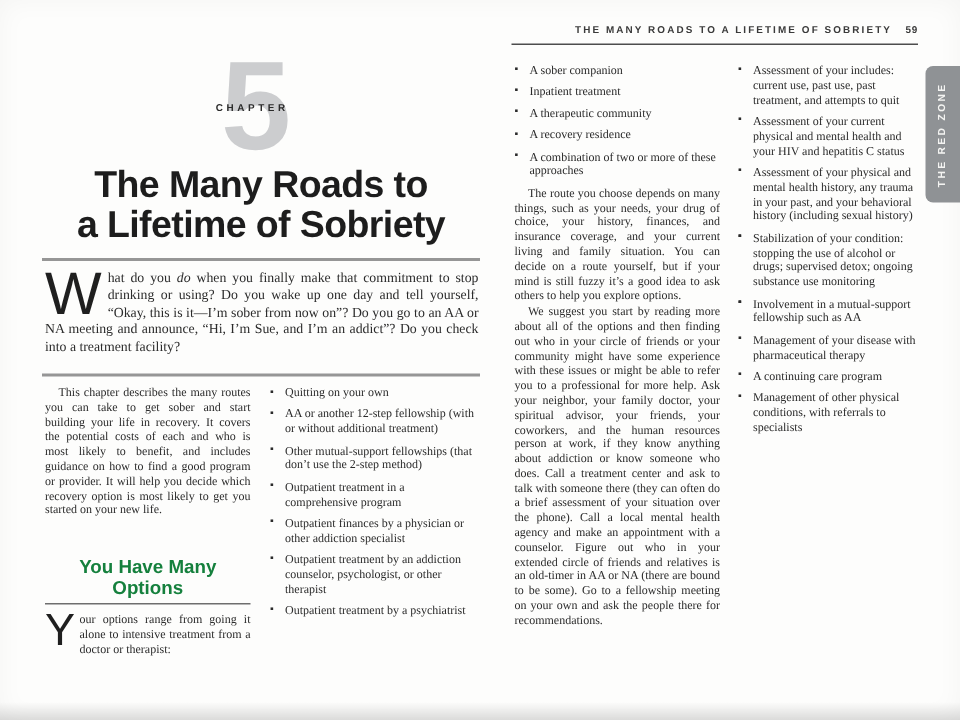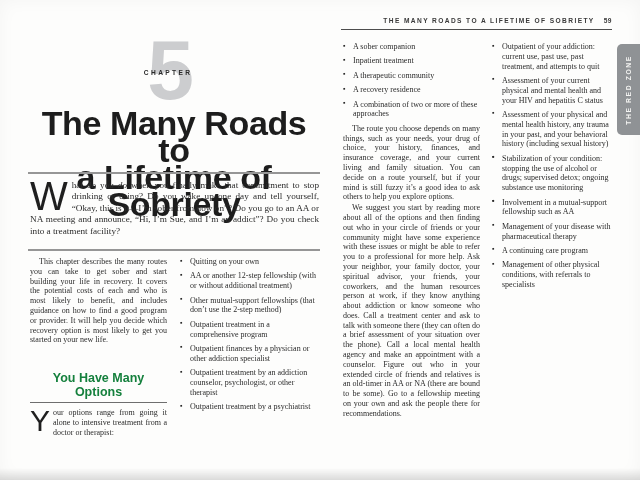--- a/index.html
+++ b/index.html
@@ -46,21 +46,21 @@
   }
   .chapter-label{
     position:absolute;top:39px;left:50%;transform:translateX(-62%);
     font-family:"Liberation Sans",sans-serif;font-weight:bold;
     font-size:6.6px;letter-spacing:2.4px;color:#2a2a2a;
   }
 
   .page-title{
     position:absolute;top:110px;left:-6px;width:304px;text-align:center;
     font-family:"Liberation Sans",sans-serif;font-weight:bold;
-    font-size:34px;line-height:27px;letter-spacing:-0.4px;color:#1d1d1d;
+    font-size:25px;line-height:27px;letter-spacing:-0.4px;color:#1d1d1d;
   }
 
   .rule{position:absolute;left:0;width:292px;height:1.5px;background:#969696;}
   .rule-top{top:172px;}
   .rule-bottom{top:249px;}
 
   .intro-par{
     position:absolute;top:180px;left:2px;width:289px;
     font-size:9.2px;line-height:11.4px;text-align:justify;
   }
@@ -156,21 +156,21 @@
         <li><span class="blt">▪</span><span>A therapeutic community</span></li>
         <li><span class="blt">▪</span><span>A recovery residence</span></li>
         <li><span class="blt">▪</span><span>A combination of two or more of these approaches</span></li>
       </ul>
       <p class="par">The route you choose depends on many things, such as your needs, your drug of choice, your history, finances, and insurance coverage, and your current living and family situation. You can decide on a route yourself, but if your mind is still fuzzy it’s a good idea to ask others to help you explore options.</p>
       <p class="par">We suggest you start by reading more about all of the options and then finding out who in your circle of friends or your community might have some experience with these issues or might be able to refer you to a professional for more help. Ask your neighbor, your family doctor, your spiritual advisor, your friends, your coworkers, and the human resources person at work, if they know anything about addiction or know someone who does. Call a treatment center and ask to talk with someone there (they can often do a brief assessment of your situation over the phone). Call a local mental health agency and make an appointment with a counselor. Figure out who in your extended circle of friends and relatives is an old-timer in AA or NA (there are bound to be some). Go to a fellowship meeting on your own and ask the people there for recommendations.</p>
     </div>
 
     <div class="col colR2">
       <ul class="blist">
-        <li><span class="blt">▪</span><span>Outpatient of your addiction: current use, past use, past treatment, and attempts to quit</span></li>
+        <li><span class="blt">▪</span><span>Assessment of your includes: current use, past use, past treatment, and attempts to quit</span></li>
         <li><span class="blt">▪</span><span>Assessment of your current physical and mental health and your HIV and hepatitis C status</span></li>
         <li><span class="blt">▪</span><span>Assessment of your physical and mental health history, any trauma in your past, and your behavioral history (including sexual history)</span></li>
         <li><span class="blt">▪</span></li>
         <li><span class="blt">▪</span><span>Stabilization of your condition: stopping the use of alcohol or drugs; supervised detox; ongoing substance use monitoring</span></li>
         <li><span class="blt">▪</span></li>
         <li><span class="blt">▪</span><span>Involvement in a mutual-support fellowship such as AA</span></li>
         <li><span class="blt">▪</span><span>Management of your disease with pharmaceutical therapy</span></li>
         <li><span class="blt">▪</span><span>A continuing care program</span></li>
         <li><span class="blt">▪</span><span>Management of other physical conditions, with referrals to specialists</span></li>
       </ul>

